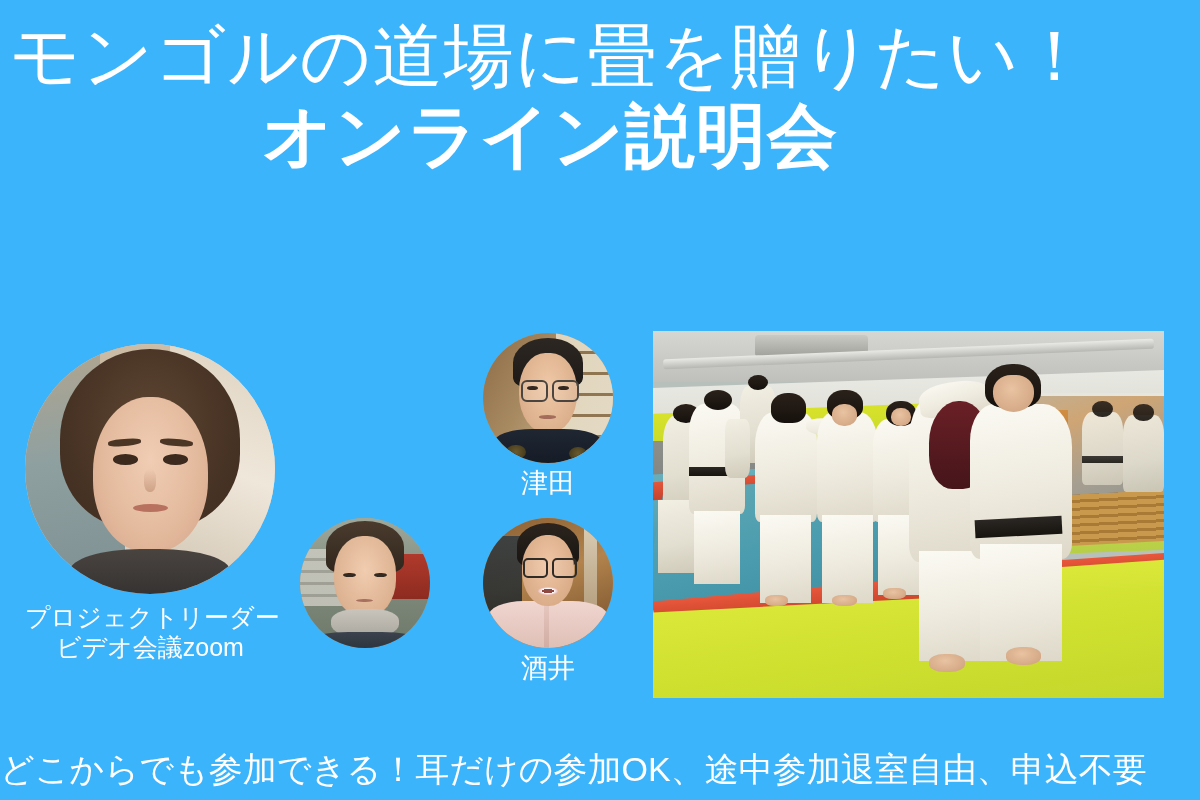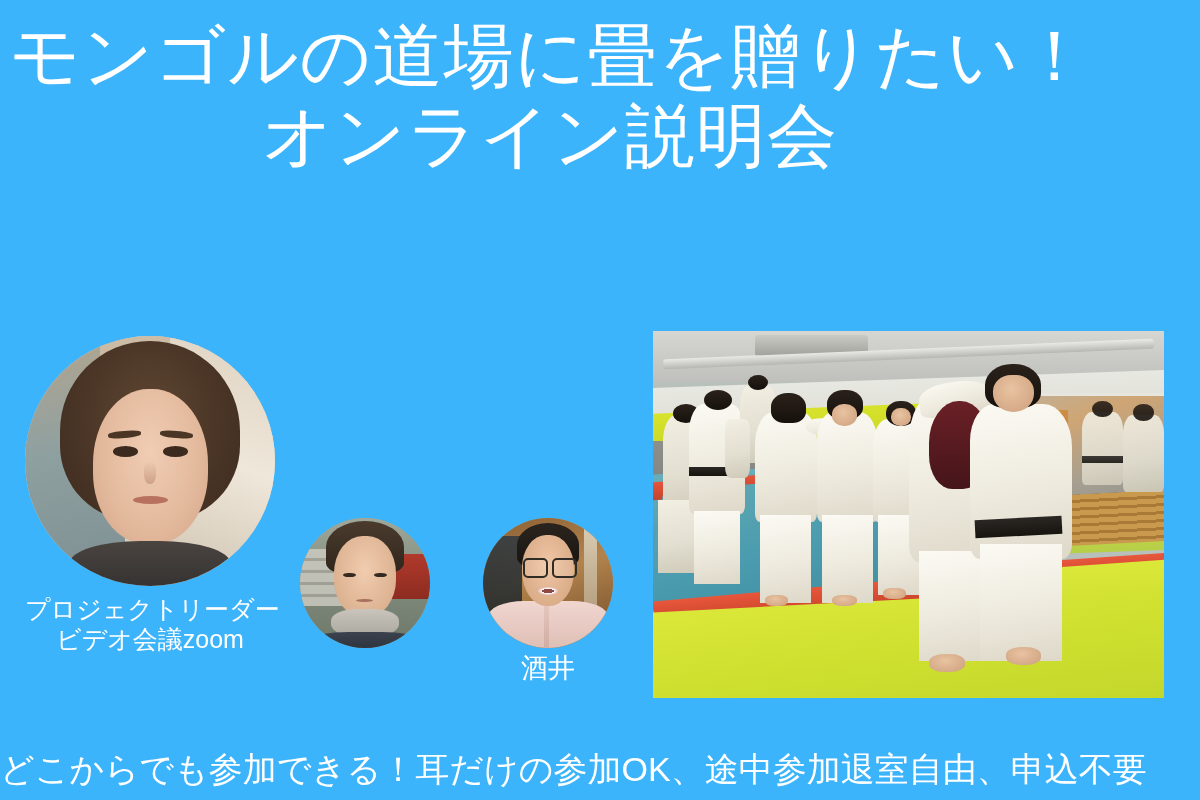--- a/index.html
+++ b/index.html
@@ -35,21 +35,21 @@
     line-height: 76px;
     letter-spacing: 1px;
     font-weight: 400;
     margin-top: 18px;
     white-space: nowrap;
   }
   .title-line2 {
     font-size: 70px;
     line-height: 76px;
     letter-spacing: 1px;
-    font-weight: 400;
+    font-weight: 700;
     margin-top: 4px;
     white-space: nowrap;
   }
   .title-line3 {
     font-size: 50px;
     line-height: 58px;
     letter-spacing: 0px;
     font-weight: 400;
     margin-top: 10px;
     white-space: nowrap;
@@ -60,21 +60,21 @@
     position: absolute;
     top: 328px;
     left: 0;
     width: 640px;
     height: 380px;
   }
 
   .leader {
     position: absolute;
     left: 25px;
-    top: 8px;
+    top: 16px;
     width: 250px;
     text-align: center;
   }
   .leader-photo {
     width: 250px;
     height: 250px;
     border-radius: 50%;
     overflow: hidden;
     position: relative;
     background: #d9cfc3;
@@ -328,20 +328,39 @@
           <div class="fx lead-nose"></div>
           <div class="fx lead-mouth"></div>
           <div class="fx lead-shirt"></div>
         </div>
       </div>
       <div class="leader-caption">プロジェクトリーダー</div>
       <div class="leader-caption" style="margin-top:0">ビデオ会議zoom</div>
     </div>
 
 
+    <div class="member m-r0c1">
+      <div class="member-photo">
+        <div class="face-bg">
+          <div class="fx m2-bg"></div>
+          <div class="fx m2-shoji"></div>
+          <div class="fx m2-hair"></div>
+          <div class="fx m2-face"></div>
+          <div class="fx m2-glass-l"></div>
+          <div class="fx m2-glass-r"></div>
+          <div class="fx m2-eye-l"></div>
+          <div class="fx m2-eye-r"></div>
+          <div class="fx m2-mouth"></div>
+          <div class="fx m2-jacket"></div>
+          <div class="fx m2-badge"></div>
+          <div class="fx m2-badge2"></div>
+        </div>
+      </div>
+      <div class="member-name">津田</div>
+    </div>
 
     <div class="member m-r1c0">
       <div class="member-photo">
         <div class="face-bg">
           <div class="fx m3-bg"></div>
           <div class="fx m3-shelf"></div>
           <div class="fx m3-red"></div>
           <div class="fx m3-hair"></div>
           <div class="fx m3-face"></div>
           <div class="fx m3-eye-l"></div>

